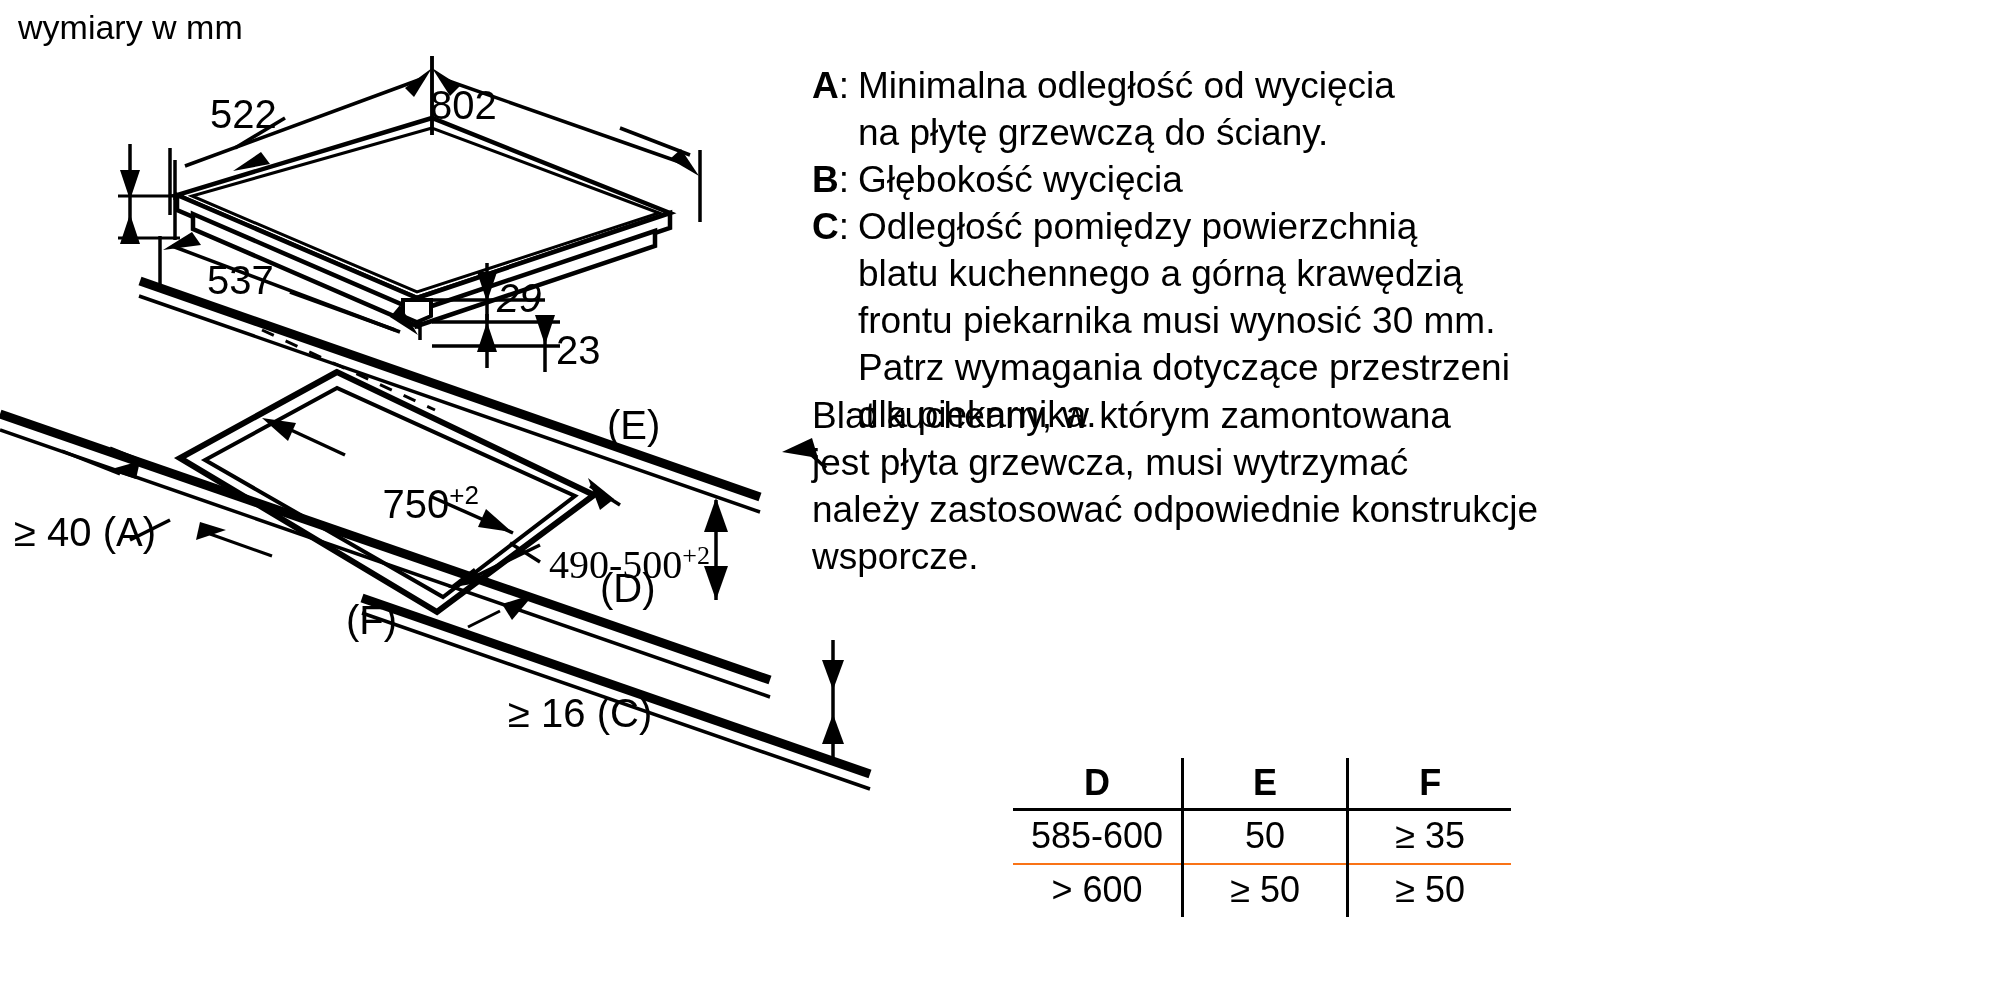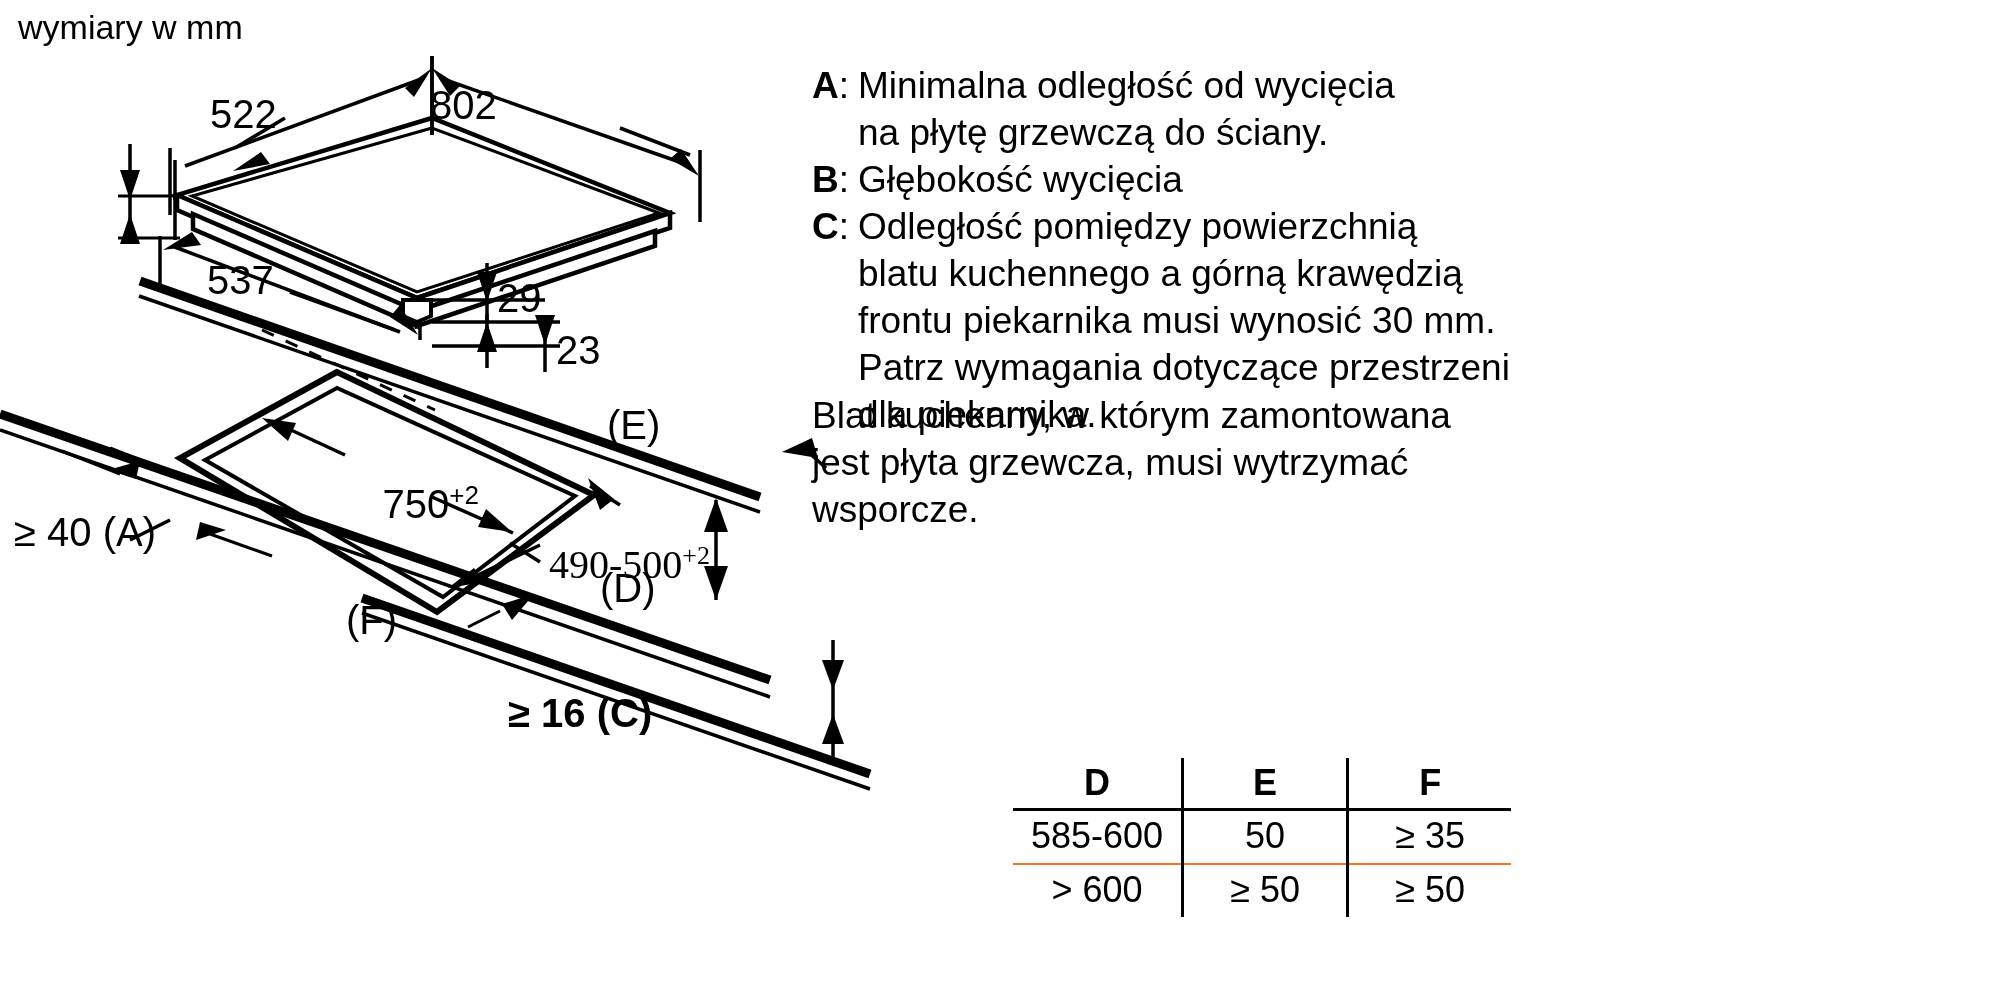--- a/index.html
+++ b/index.html
@@ -290,41 +290,41 @@
 
   </svg>
 
   <div class="abs dim" style="left:210px; top:94px;">522</div>
 
   <div class="abs dim" style="left:430px; top:85px;">802</div>
 
 
   <div class="abs dim" style="left:207px; top:260px;">537</div>
 
-  <div class="abs dim" style="left:497px; top:278px;">29</div>
+  <div class="abs dim" style="left:497px; top:278px;font-style:italic;">29</div>
 
   <div class="abs dim" style="left:556px; top:330px;">23</div>
 
   <div class="abs dim" style="left:338px; top:444px;">
     <span>750</span><span class="sup">+2</span>
   </div>
 
   <div class="abs dim" style="left:509px; top:505px;font-family:Liberation Serif, serif;">
     <span>490-500</span><span class="sup">+2</span>
   </div>
 
   <div class="abs dim" style="left:14px; top:512px;">≥ 40 (A)</div>
 
   <div class="abs dim" style="left:607px; top:405px;">(E)</div>
 
   <div class="abs dim" style="left:600px; top:568px;">(D)</div>
 
   <div class="abs dim" style="left:346px; top:600px;">(F)</div>
 
-  <div class="abs dim" style="left:508px; top:693px;font-weight:bold;">≥ 16 (C)</div>
+  <div class="abs dim" style="left:508px; top:693px;">≥ 16 (C)</div>
 
   <div id="legend">
 
     <div class="legend-row">
       <span class="legend-key">A</span>
       <span class="legend-colon">:</span>
       <span class="legend-text">
         <div>Minimalna odległość od wycięcia</div>
         <div>na płytę grzewczą do ściany.</div>
       </span>
@@ -347,20 +347,21 @@
         <div>frontu piekarnika musi wynosić 30 mm.</div>
         <div>Patrz wymagania dotyczące przestrzeni</div>
         <div>dla piekarnika.</div>
       </span>
     </div>
   </div>
 
   <div id="paragraph">
     <div>Blat kuchenny, w którym zamontowana</div>
     <div>jest płyta grzewcza, musi wytrzymać</div>
+    <div>należy zastosować odpowiednie konstrukcje</div>
     <div>wsporcze.</div>
   </div>
 
   <table id="def-table">
     <thead>
       <tr>
         <th>D</th>
         <th>E</th>
         <th>F</th>
       </tr>

